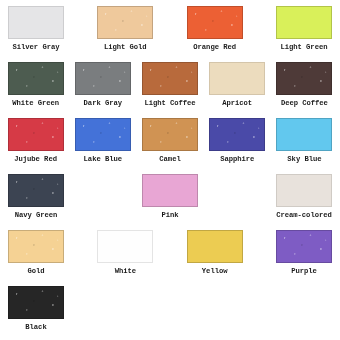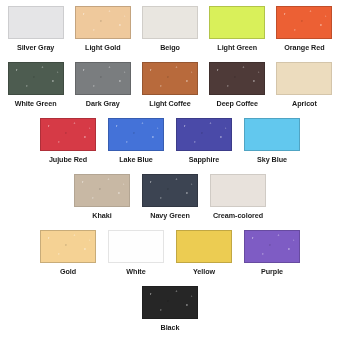--- a/index.html
+++ b/index.html
@@ -19,23 +19,24 @@
     width: 340px;
     height: 340px;
     box-sizing: border-box;
     padding: 4px 2px 2px 2px;
     background: #ffffff;
   }
   .swatch-row {
     display: flex;
     flex-direction: row;
     flex-wrap: nowrap;
-    justify-content: center;
+    justify-content: space-between;
     align-items: flex-start;
     height: 56px;
+    font-family: Liberation Mono, monospace;
   }
   .swatch-cell {
     width: 68px;
     height: 56px;
     box-sizing: border-box;
     display: flex;
     flex-direction: column;
     align-items: center;
     justify-content: flex-start;
     padding-top: 2px;
@@ -82,80 +83,80 @@
     <div class="swatch-row">
       <div class="swatch-cell">
         <div class="swatch-chip light-edge" title="Silver Gray" style="background-color: rgb(229, 229, 231);"></div>
         <div class="swatch-label">Silver Gray</div>
       </div>
       <div class="swatch-cell">
         <div class="swatch-chip has-speckle" title="Light Gold" style="background-color: rgb(239, 201, 156);"></div>
         <div class="swatch-label">Light Gold</div>
       </div>
       <div class="swatch-cell">
-        <div class="swatch-chip light-edge" title="Beigo" style="background-color: rgb(233, 230, 224);"></div>
-        <div class="swatch-label">Beigo</div>
+        <div class="swatch-chip has-speckle" title="Orange Red" style="background-color: rgb(236, 96, 52);"></div>
+        <div class="swatch-label">Orange Red</div>
       </div>
       <div class="swatch-cell">
         <div class="swatch-chip" title="Light Green" style="background-color: rgb(217, 240, 90);"></div>
         <div class="swatch-label">Light Green</div>
-      </div>
-      <div class="swatch-cell">
-        <div class="swatch-chip has-speckle" title="Orange Red" style="background-color: rgb(236, 96, 52);"></div>
-        <div class="swatch-label">Orange Red</div>
       </div>
     </div>
     <div class="swatch-row">
       <div class="swatch-cell">
         <div class="swatch-chip has-speckle" title="Dark Green" style="background-color: rgb(77, 92, 80);"></div>
         <div class="swatch-label">White Green</div>
       </div>
       <div class="swatch-cell">
         <div class="swatch-chip has-speckle" title="Dark Gray" style="background-color: rgb(122, 125, 127);"></div>
         <div class="swatch-label">Dark Gray</div>
       </div>
       <div class="swatch-cell">
         <div class="swatch-chip has-speckle" title="Light Coffee" style="background-color: rgb(184, 106, 60);"></div>
         <div class="swatch-label">Light Coffee</div>
       </div>
       <div class="swatch-cell">
+        <div class="swatch-chip light-edge" title="Apricot" style="background-color: rgb(236, 220, 190);"></div>
+        <div class="swatch-label">Apricot</div>
+      </div>
+      <div class="swatch-cell">
         <div class="swatch-chip has-speckle" title="Deep Coffee" style="background-color: rgb(78, 58, 56);"></div>
         <div class="swatch-label">Deep Coffee</div>
-      </div>
-      <div class="swatch-cell">
-        <div class="swatch-chip light-edge" title="Apricot" style="background-color: rgb(236, 220, 190);"></div>
-        <div class="swatch-label">Apricot</div>
       </div>
     </div>
     <div class="swatch-row">
       <div class="swatch-cell">
         <div class="swatch-chip has-speckle" title="Jujube Red" style="background-color: rgb(214, 58, 70);"></div>
         <div class="swatch-label">Jujube Red</div>
       </div>
       <div class="swatch-cell">
         <div class="swatch-chip has-speckle" title="Lake Blue" style="background-color: rgb(68, 114, 216);"></div>
         <div class="swatch-label">Lake Blue</div>
       </div>
       <div class="swatch-cell">
+        <div class="swatch-chip has-speckle" title="Camel" style="background-color: rgb(208, 147, 83);"></div>
+        <div class="swatch-label">Camel</div>
+      </div>
+      <div class="swatch-cell">
         <div class="swatch-chip has-speckle" title="Sapphire" style="background-color: rgb(74, 74, 168);"></div>
         <div class="swatch-label">Sapphire</div>
       </div>
       <div class="swatch-cell">
         <div class="swatch-chip" title="Sky Blue" style="background-color: rgb(98, 200, 238);"></div>
         <div class="swatch-label">Sky Blue</div>
       </div>
     </div>
     <div class="swatch-row">
       <div class="swatch-cell">
-        <div class="swatch-chip has-speckle light-edge" title="Khaki" style="background-color: rgb(200, 184, 164);"></div>
-        <div class="swatch-label">Khaki</div>
+        <div class="swatch-chip has-speckle" title="Navy Blue" style="background-color: rgb(60, 68, 82);"></div>
+        <div class="swatch-label">Navy Green</div>
       </div>
       <div class="swatch-cell">
-        <div class="swatch-chip has-speckle" title="Navy Blue" style="background-color: rgb(60, 68, 82);"></div>
-        <div class="swatch-label">Navy Green</div>
+        <div class="swatch-chip" title="Pink" style="background-color: rgb(232, 166, 212);"></div>
+        <div class="swatch-label">Pink</div>
       </div>
       <div class="swatch-cell">
         <div class="swatch-chip light-edge" title="Cream-colored" style="background-color: rgb(232, 226, 220);"></div>
         <div class="swatch-label">Cream-colored</div>
       </div>
     </div>
     <div class="swatch-row">
       <div class="swatch-cell">
         <div class="swatch-chip has-speckle" title="Gold" style="background-color: rgb(245, 210, 148);"></div>
         <div class="swatch-label">Gold</div>

